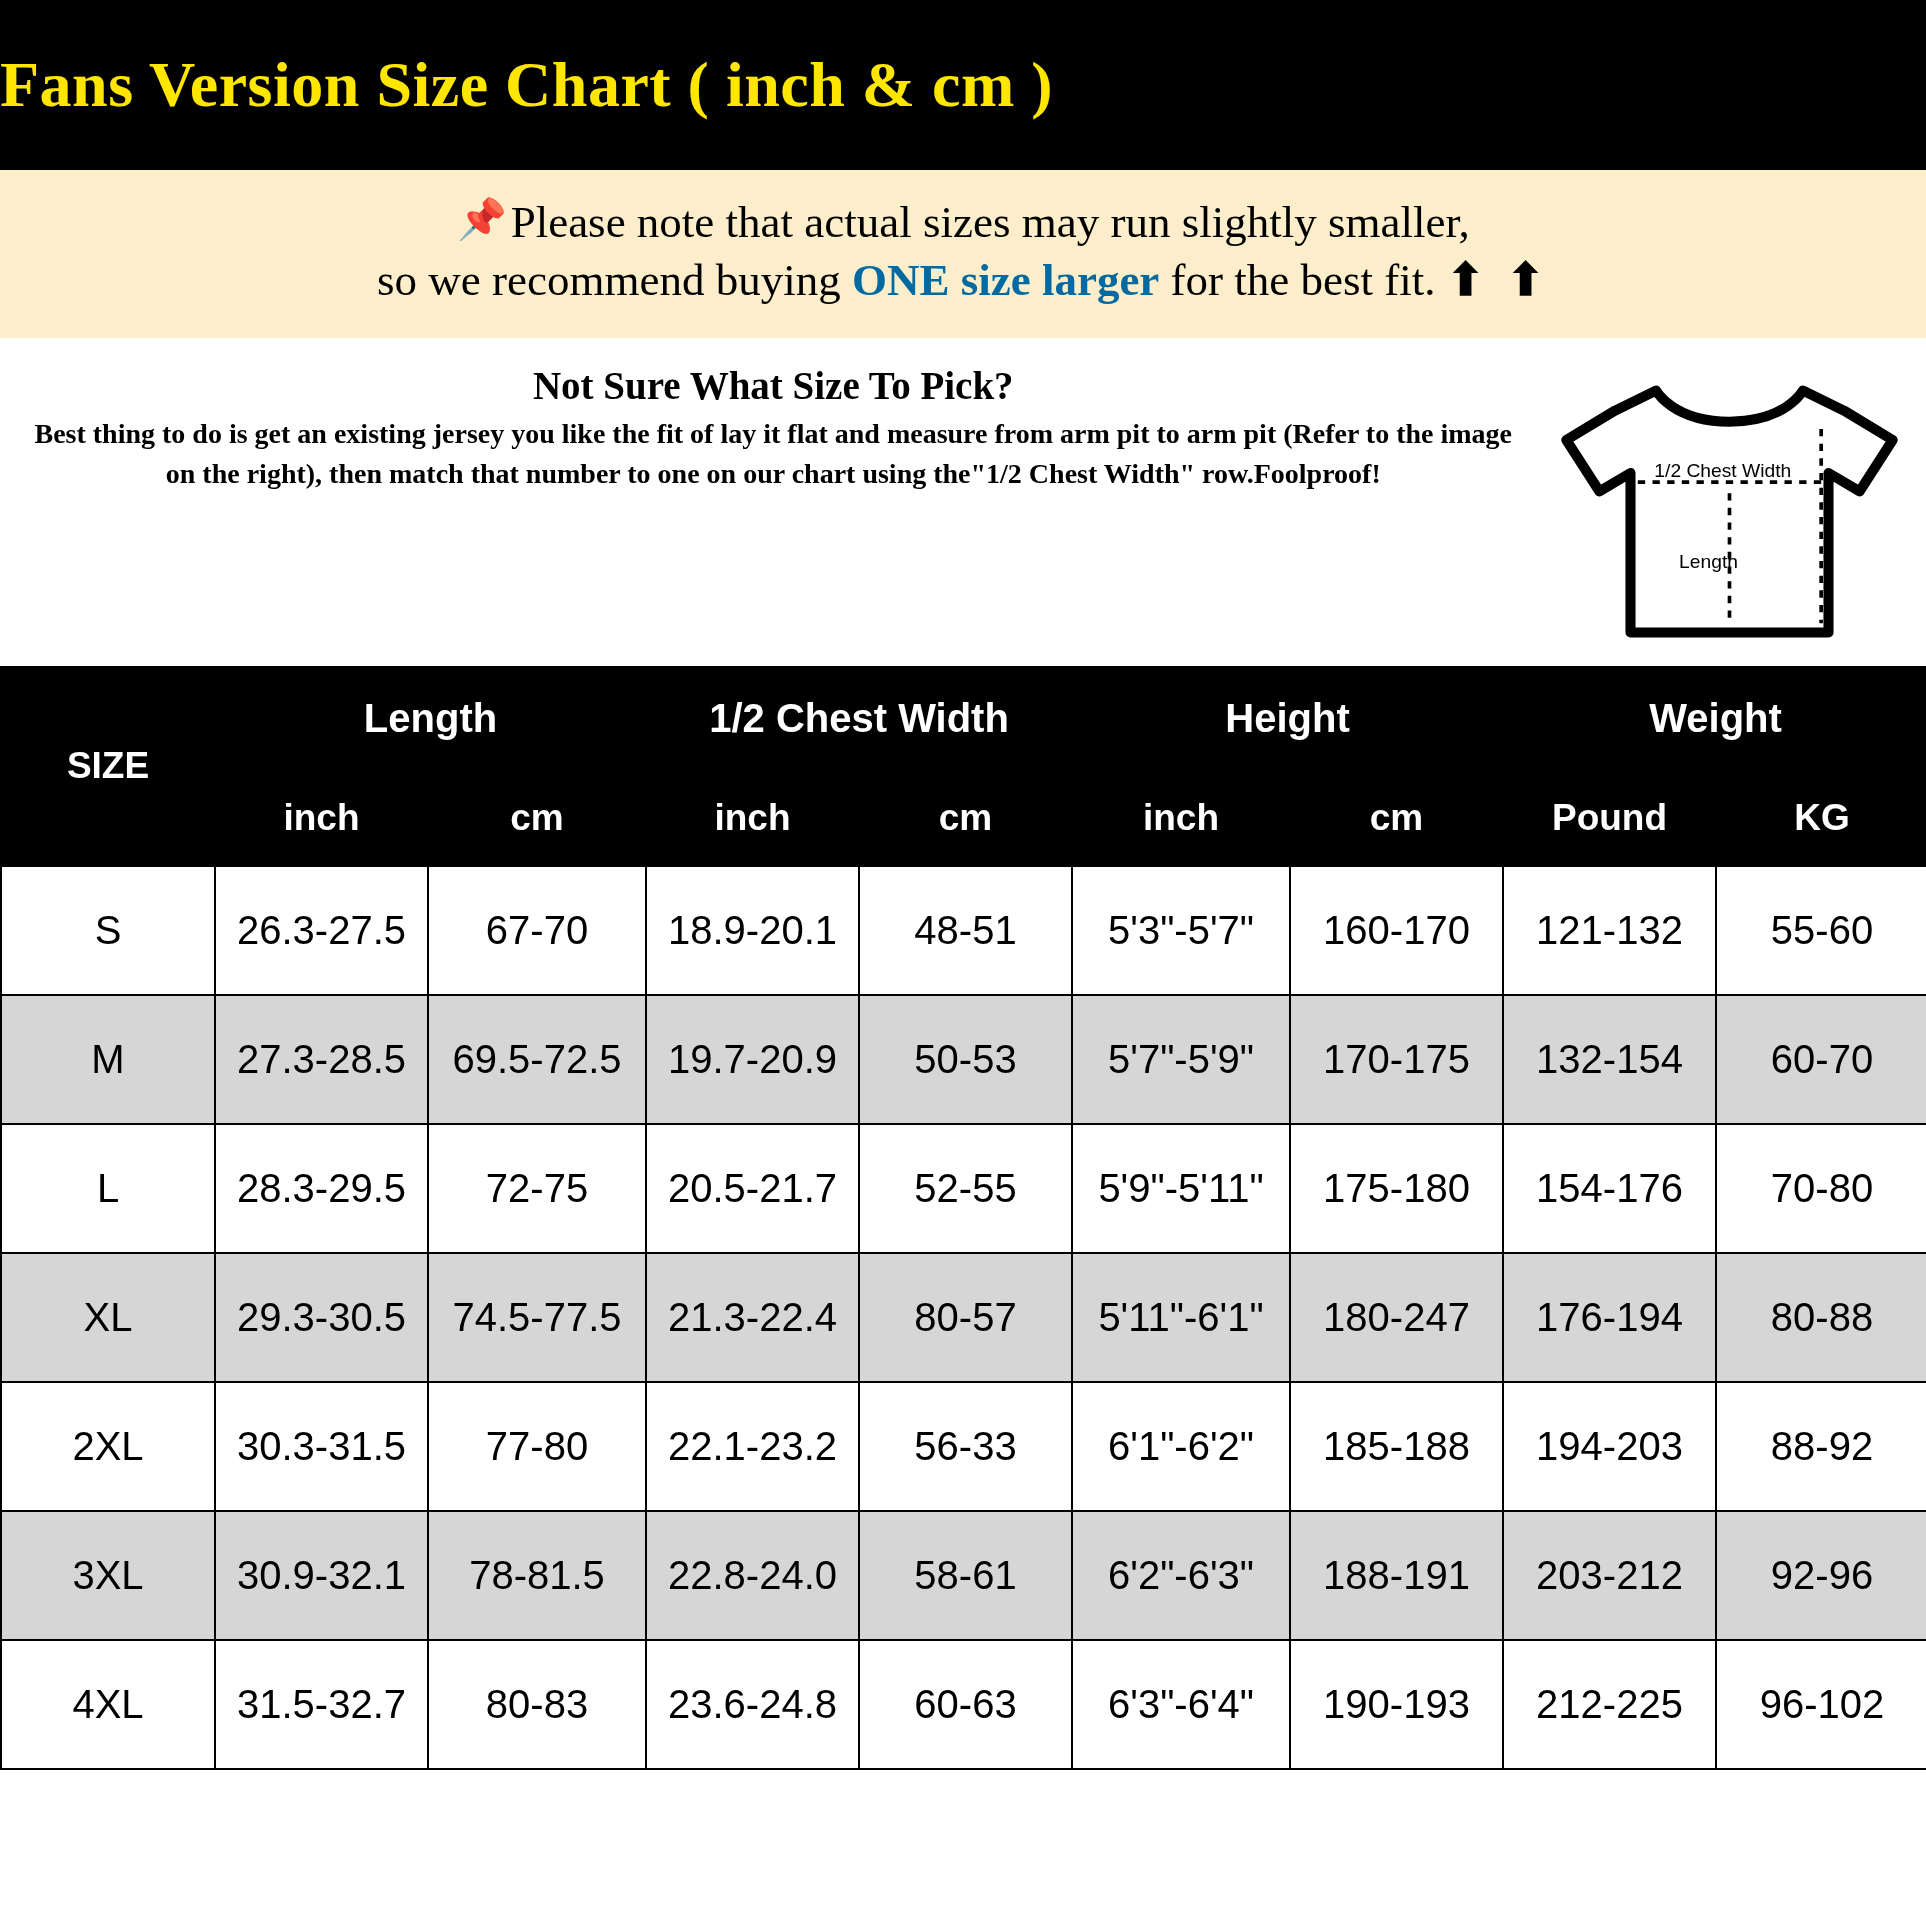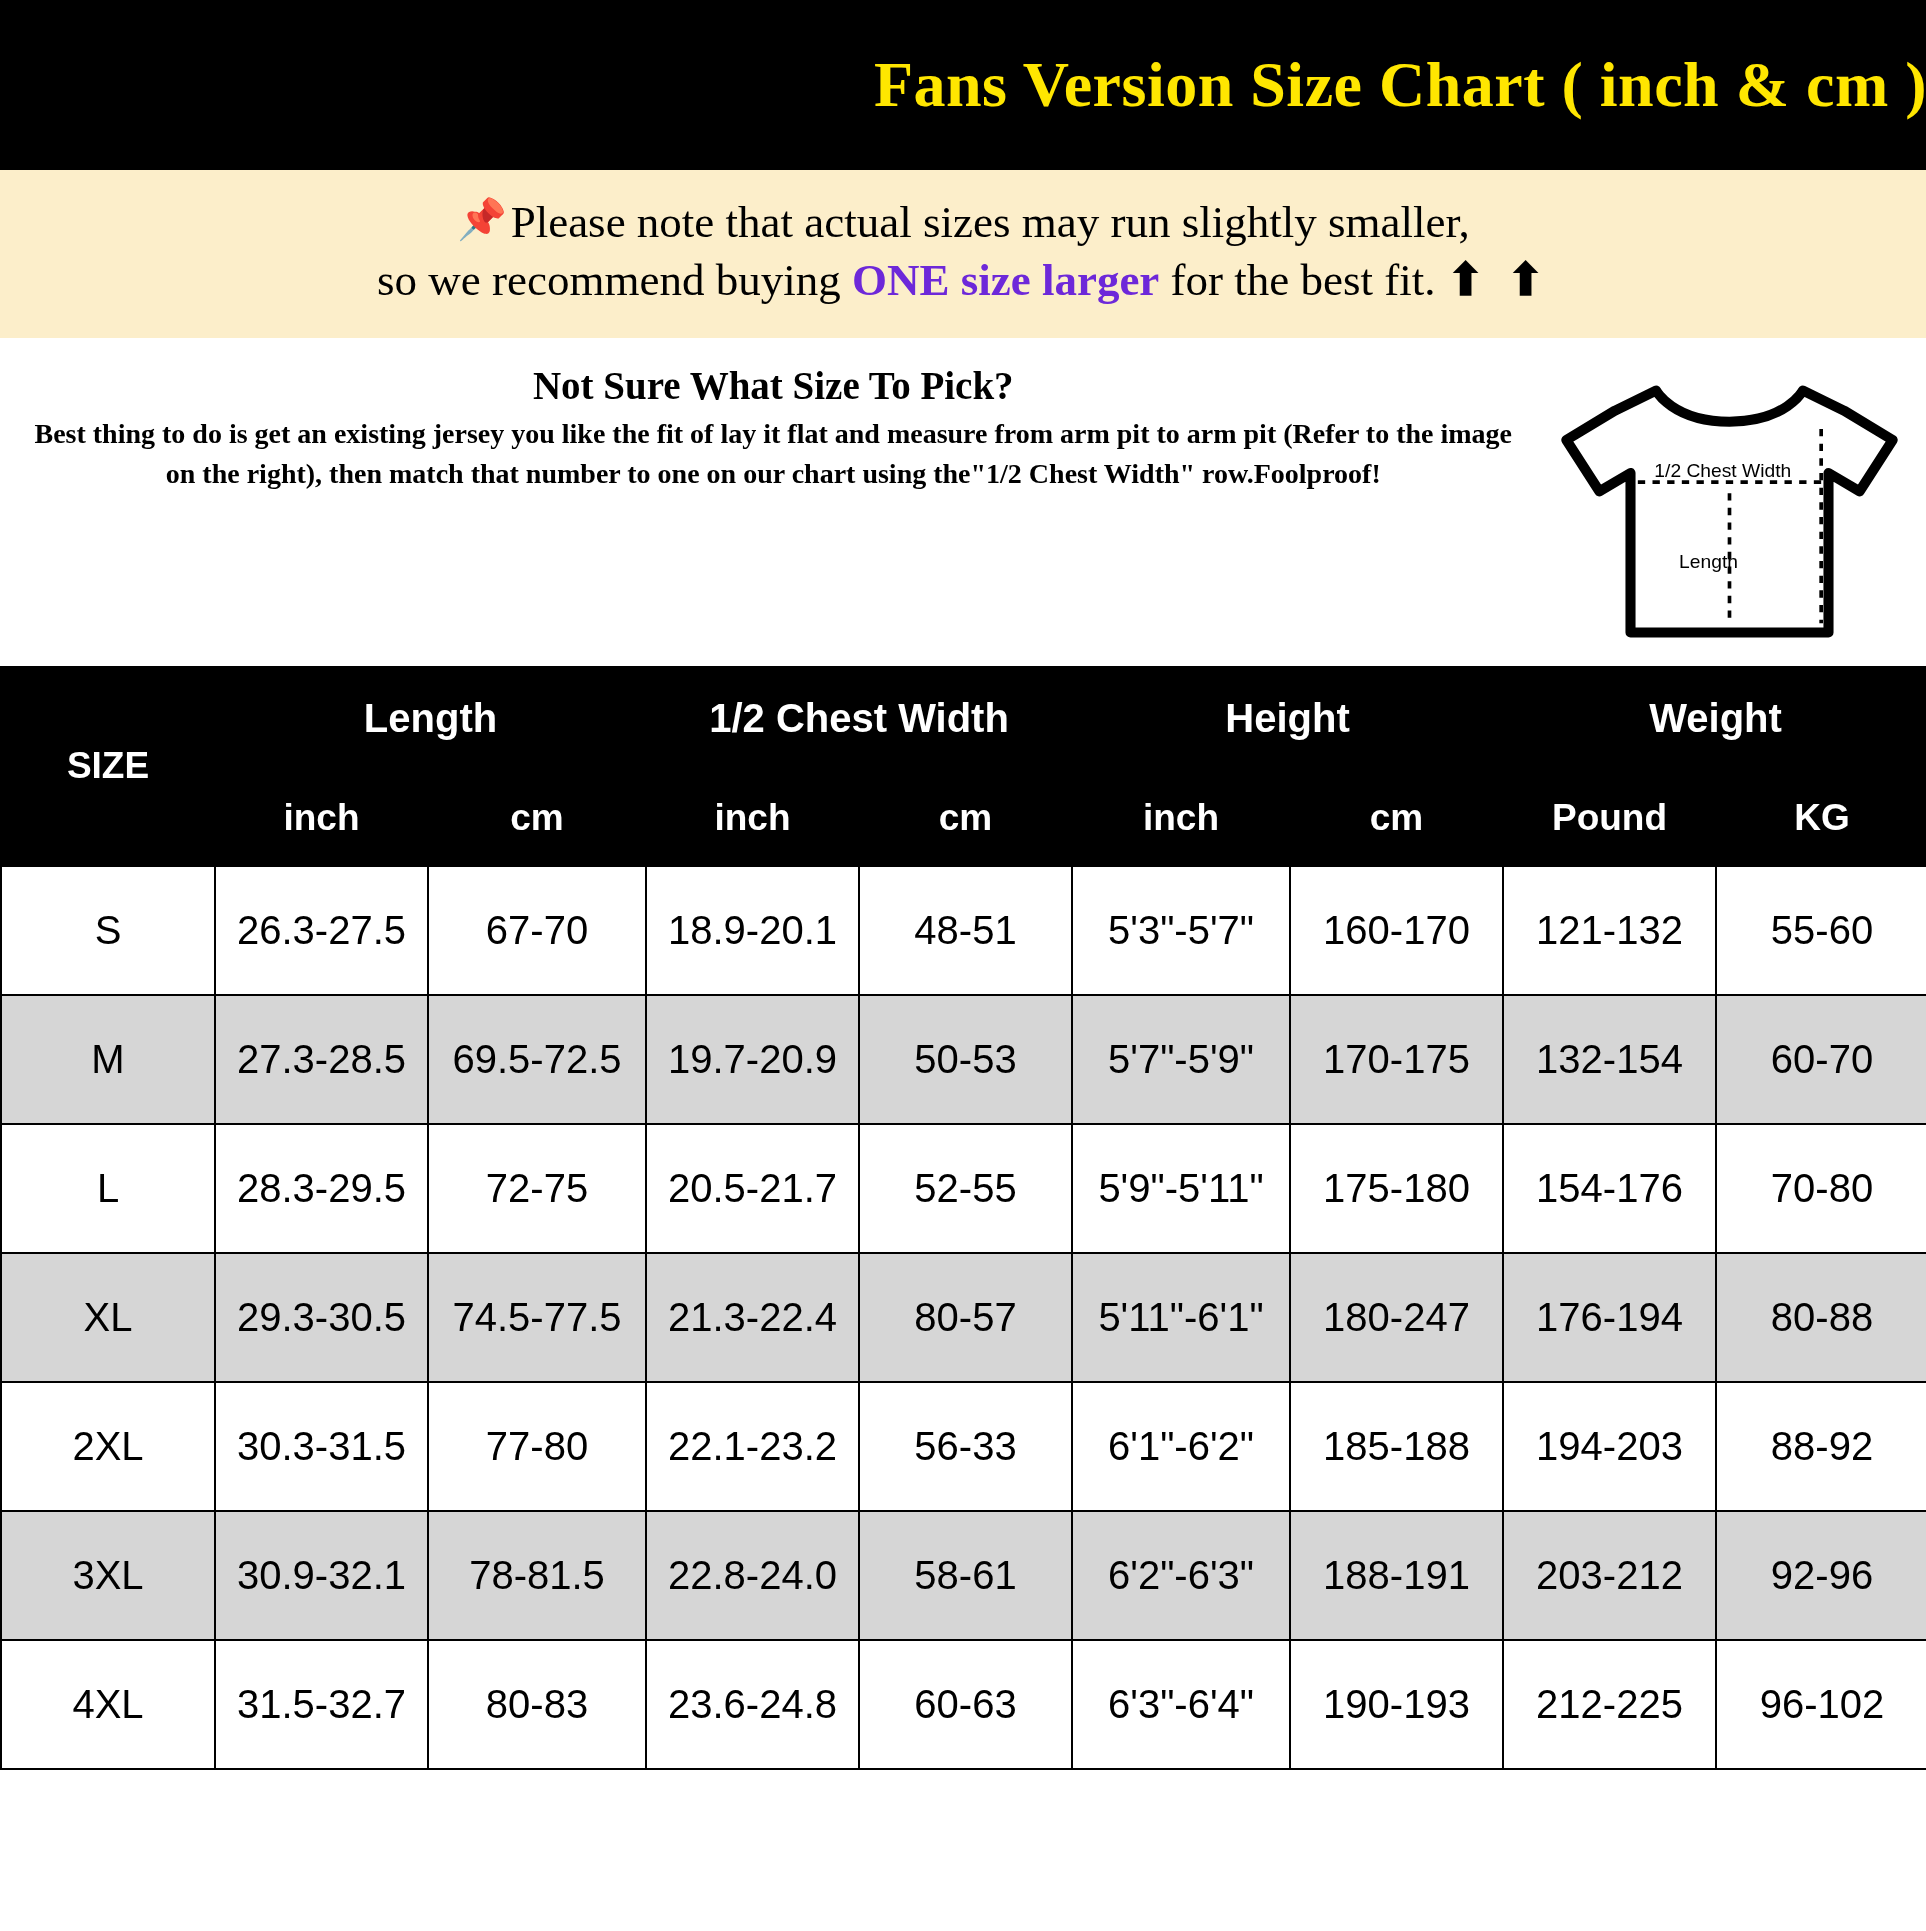--- a/index.html
+++ b/index.html
@@ -15,21 +15,21 @@
     position: relative;
     overflow: hidden;
   }
 
   
   .title-bar {
     background: #000000;
     height: 170px;
     display: flex;
     align-items: center;
-    justify-content: flex-end;
+    justify-content: flex-start;
   }
   .title-bar .title {
     color: #ffe600;
     font-size: 64px;
     font-weight: bold;
     letter-spacing: 0.5px;
     font-family: "Liberation Serif", serif;
   }
 
   
@@ -47,21 +47,21 @@
     white-space: nowrap;
   }
   .pin-icon {
     display: inline-block;
     font-size: 40px;
     color: #e02020;
     transform: translateY(-3.7px);
     margin-right: 3.7px;
   }
   .highlight-red {
-    color: #6d28d9;
+    color: #0369a1;
     font-weight: bold;
   }
   .arrow-up { font-weight: bold; letter-spacing: 5.5px; }
 
   
   .advice {
     display: flex;
     align-items: flex-start;
     padding: 22px 0 16.5px 0;
   }

